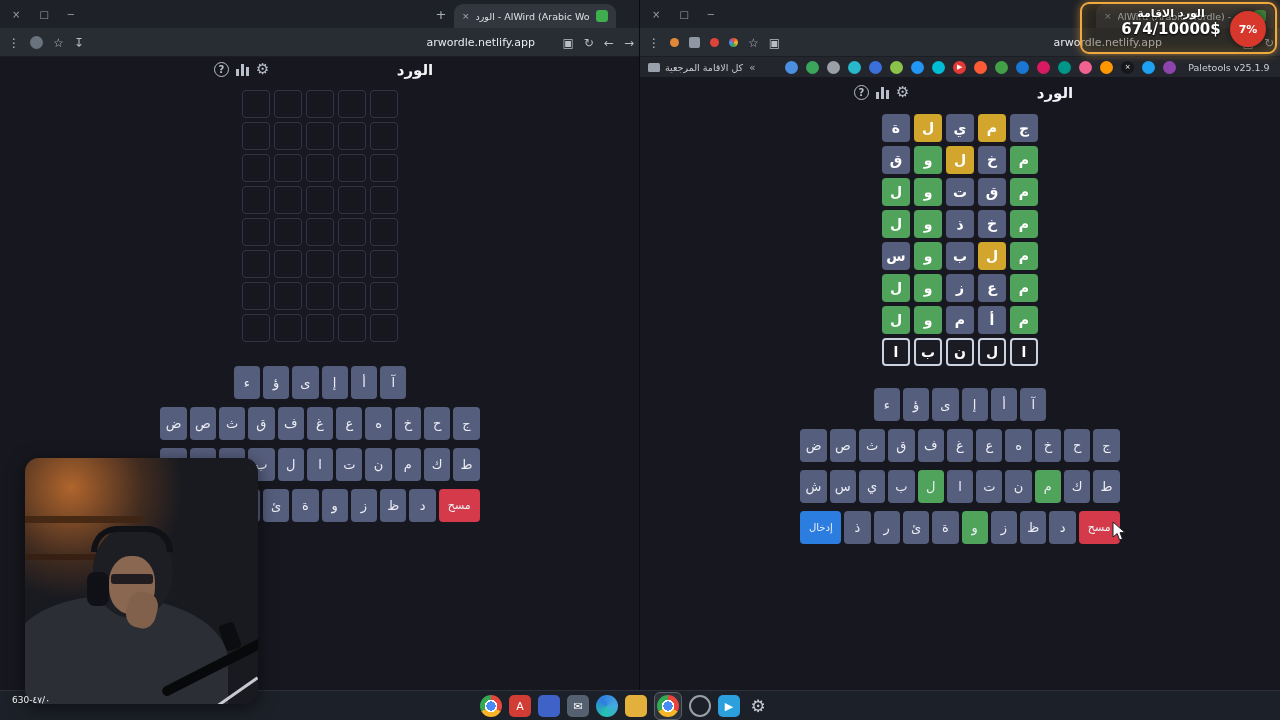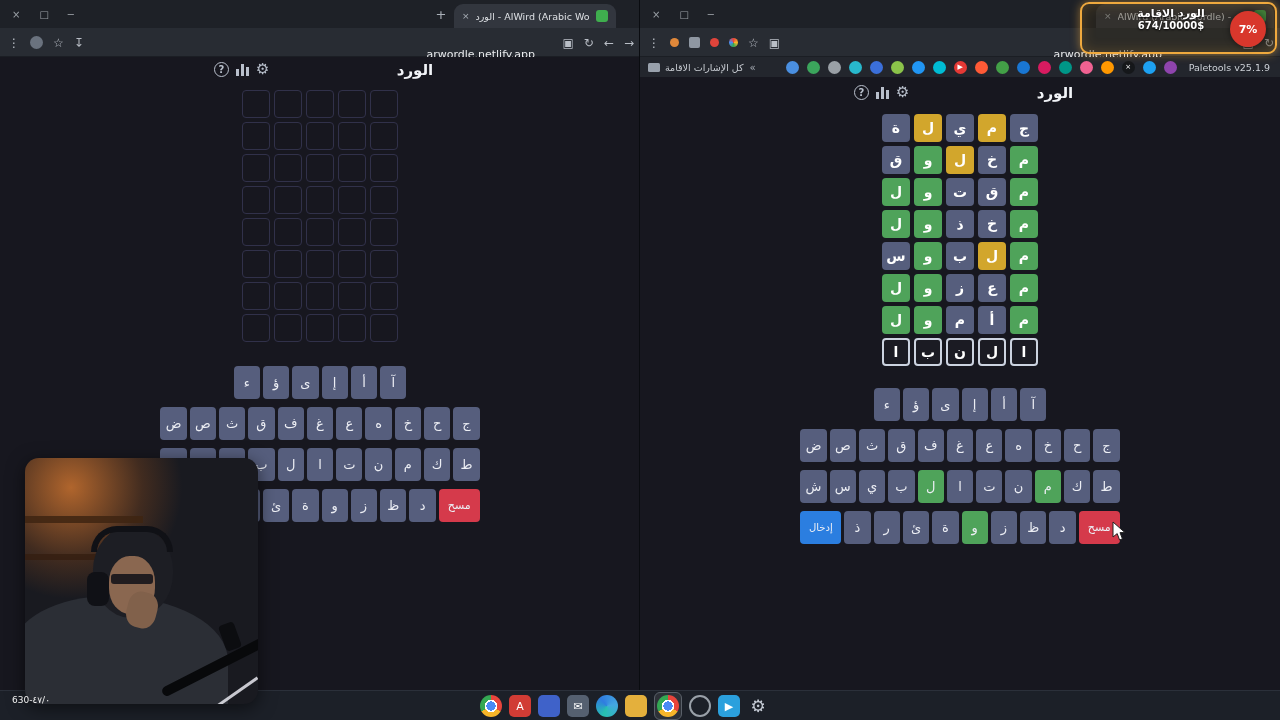--- a/index.html
+++ b/index.html
@@ -18,21 +18,21 @@
   .tab{position:absolute;top:4px;height:24px;background:#32363e;border-radius:9px 9px 0 0;display:flex;align-items:center;padding:0 8px;gap:6px;}
   #tab-left{left:454px;width:162px;}
   #tab-right{left:456px;width:178px;}
   .tab-close{color:#aab0b8;font-size:9px;}
   .tab-title{font-size:9.5px;color:#dde0e4;white-space:nowrap;overflow:hidden;max-width:126px;direction:ltr;}
   .tab-favicon{width:12px;height:12px;border-radius:3px;background:#3fae4e;flex:0 0 auto;margin-left:auto;}
 
   .toolbar{position:absolute;top:28px;left:0;width:100%;height:29px;background:#282c33;border-bottom:1px solid #1b1e24;}
   .tb-left{position:absolute;left:8px;top:0;height:29px;display:flex;align-items:center;gap:10px;color:#b9bec6;font-size:12px;}
   .tb-right{position:absolute;right:6px;top:0;height:29px;display:flex;align-items:center;gap:10px;color:#b9bec6;font-size:12px;}
-  .url{position:absolute;top:12px;height:29px;display:flex;align-items:center;font-size:11px;color:#e8eaed;direction:ltr;}
+  .url{position:absolute;top:0;height:29px;display:flex;align-items:center;font-size:11px;color:#e8eaed;direction:ltr;}
   #url-left{right:105px;}
   #url-right{right:118px;}
   .dot{width:9px;height:9px;border-radius:50%;display:inline-block;flex:0 0 auto;}
   .dot-orange{background:#e0883a;}
   .dot-red{background:#df443b;}
   .dot-multi{background:conic-gradient(#e8453c,#f7b529,#34a853,#4a8af4,#e8453c);}
   .sq-gray{width:11px;height:11px;border-radius:2px;background:#8f97a2;display:inline-block;flex:0 0 auto;}
   .avatar-ic{width:13px;height:13px;border-radius:50%;background:#6a727e;display:inline-block;flex:0 0 auto;}
 
   .bookmarks{position:absolute;top:57px;left:0;width:100%;height:20px;background:#23262d;display:flex;align-items:center;padding:0 8px;}
@@ -95,21 +95,21 @@
   .wc-band{position:absolute;left:66px;bottom:152px;width:82px;height:26px;border:6px solid #101116;border-bottom:none;border-radius:40px 40px 0 0;}
   .wc-hand{position:absolute;left:102px;bottom:76px;width:30px;height:36px;background:#81614b;border-radius:40%;transform:rotate(14deg);}
   .wc-mic-arm{position:absolute;right:-22px;bottom:34px;width:124px;height:10px;background:#08090b;border-radius:5px;transform:rotate(-27deg);}
   .wc-mic{position:absolute;right:20px;bottom:54px;width:16px;height:27px;background:#0c0d10;border-radius:4px;transform:rotate(-20deg);}
   .wc-line{position:absolute;right:-6px;bottom:4px;width:72px;height:3px;background:rgba(232,232,238,.85);transform:rotate(-35deg);}
 
   
   .stream-overlay{position:absolute;left:1080px;top:2px;width:197px;height:52px;border:2px solid #efa93e;border-radius:9px;background:rgba(52,41,20,.38);box-shadow:0 0 10px rgba(239,169,62,.55),inset 0 0 14px rgba(239,169,62,.22);z-index:50;}
   .ov-col{position:absolute;right:52px;top:3px;width:104px;text-align:center;direction:rtl;}
   .ov-title{font-size:11px;font-weight:bold;color:#fff;text-shadow:0 1px 2px #000;}
-  .ov-amount{font-size:10px;font-weight:bold;color:#fff;direction:ltr;text-shadow:0 1px 2px #000;}
+  .ov-amount{font-size:15px;font-weight:bold;color:#fff;direction:ltr;text-shadow:0 1px 2px #000;}
   .ov-badge{position:absolute;right:9px;top:7px;width:36px;height:36px;border-radius:50%;background:#d8372c;color:#fff;font-size:11px;font-weight:bold;display:flex;align-items:center;justify-content:center;box-shadow:0 0 6px rgba(0,0,0,.5);}
 
   
   .taskbar{position:absolute;left:0;top:690px;width:100%;height:30px;background:#1c2028;border-top:1px solid #2b303a;z-index:60;}
   .tb-icons{position:absolute;left:480px;top:0;height:30px;display:flex;align-items:center;gap:7px;}
   .tb-wrap{display:flex;}
   .tb-active{border:1px solid #5a6069;background:rgba(255,255,255,.08);border-radius:6px;padding:2px;}
   .tb-icon{width:22px;height:22px;border-radius:5px;display:flex;align-items:center;justify-content:center;font-size:11px;color:#fff;}
   .ic-chrome{border-radius:50%;background:radial-gradient(circle at 50% 50%,#4a8af4 0 30%,#fff 30% 40%,transparent 40%),conic-gradient(#e8453c 0 120deg,#f7b529 120deg 240deg,#34a853 240deg 360deg);}
   .ic-edge{border-radius:50%;background:conic-gradient(from 200deg,#27c0b0,#2f7ce0,#44a7e0,#27c0b0);}
@@ -283,21 +283,21 @@
         <span>▣</span>
       </div>
       <div class="url" id="url-right">arwordle.netlify.app</div>
       <div class="tb-right">
         <span>▣</span>
         <span>↻</span>
       </div>
     </div>
     <div class="bookmarks">
       <span class="bm-folder"></span>
-      <span class="bm-label">كل الإشارات الاقامة</span>
+      <span class="bm-label">كل الاقامة المرجعية</span>
       <span class="bm-chevron">«</span>
       <span class="bm-favs" id="favicons">
           <span class="favicon" style="background: rgb(74, 143, 224);"></span>
           <span class="favicon" style="background: rgb(59, 165, 92);"></span>
           <span class="favicon" style="background: rgb(154, 160, 166);"></span>
           <span class="favicon" style="background: rgb(40, 184, 204);"></span>
           <span class="favicon" style="background: rgb(59, 111, 217);"></span>
           <span class="favicon" style="background: rgb(139, 195, 74);"></span>
           <span class="favicon" style="background: rgb(33, 150, 243);"></span>
           <span class="favicon" style="background: rgb(0, 188, 212);"></span>

